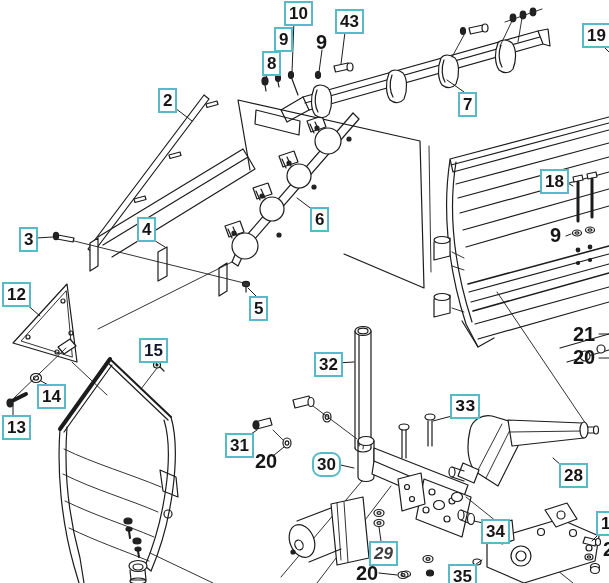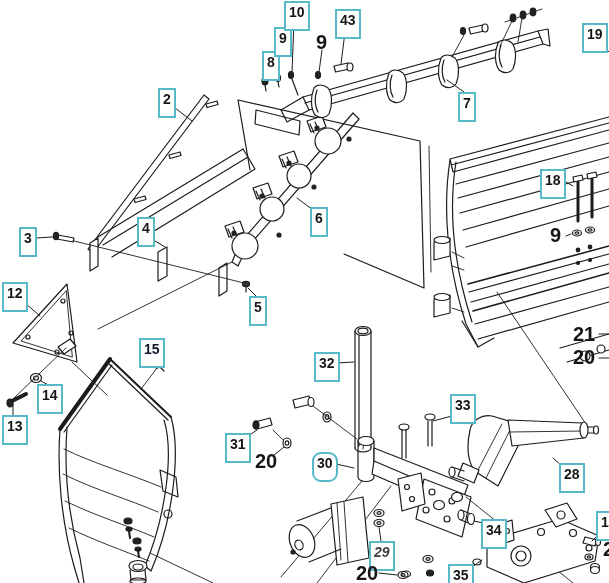--- a/index.html
+++ b/index.html
@@ -7,21 +7,21 @@
     position:relative;width:609px;height:583px;background:#fff;
     overflow:hidden;font-family:"Liberation Sans",sans-serif;
   }
   .stage svg{position:absolute;left:0;top:0;}
   .callout{
     position:absolute;font-weight:bold;color:#161616;line-height:1;
     white-space:nowrap;z-index:5;letter-spacing:0;
   }
   .callout.boxed{
     border:2px solid #58b9c9;background:#ffffff;
-    font-size:14px;padding:2px 3px 10px 3px;cursor:pointer;
+    font-size:17px;padding:2px 3px 2px 3px;cursor:pointer;
   }
   .callout.plain{font-size:20px;}
 </style>
 </head>
 <body>
 
 <div class="stage">
 
 <svg width="609" height="583" viewBox="0 0 609 583">
   <defs>
@@ -327,21 +327,21 @@
       <div class="callout boxed" style="left: 310px; top: 207px; border-color: rgb(88, 185, 201); color: rgb(22, 22, 22);">6</div>
       <div class="callout boxed" style="left: 249px; top: 296px; border-color: rgb(88, 185, 201); color: rgb(22, 22, 22);">5</div>
       <div class="callout boxed" style="left: 2px; top: 282px; border-color: rgb(88, 185, 201); color: rgb(22, 22, 22); text-align: right;">12</div>
       <div class="callout boxed" style="left: 139px; top: 338px; border-color: rgb(88, 185, 201); color: #0f172a;">15</div>
       <div class="callout boxed" style="left: 37px; top: 384px; border-color: rgb(88, 185, 201); color: rgb(22, 22, 22);">14</div>
       <div class="callout boxed" style="left: 2px; top: 415px; border-color: rgb(88, 185, 201); color: rgb(22, 22, 22); text-align: center;">13</div>
       <div class="callout boxed" style="left: 314px; top: 352px; border-color: rgb(88, 185, 201); color: rgb(22, 22, 22);">32</div>
       <div class="callout boxed" style="left: 225px; top: 433px; border-color: rgb(88, 185, 201); color: rgb(22, 22, 22);">31</div>
       <div class="callout plain" style="left: 255px; top: 451px; border-color: rgb(88, 185, 201); color: rgb(22, 22, 22);">20</div>
       <div class="callout boxed" style="left: 312px; top: 452px; border-color: rgb(88, 185, 201); color: rgb(22, 22, 22); border-radius: 9px;">30</div>
-      <div class="callout boxed" style="left: 450px; top: 394px; border-color: rgb(88, 185, 201); color: rgb(22, 22, 22);">33</div>
+      <div class="callout boxed" style="left: 450px; top: 394px; border-color: rgb(88, 185, 201); color: rgb(22, 22, 22); font-family: Liberation Mono, monospace;">33</div>
       <div class="callout boxed" style="left: 559px; top: 463px; border-color: rgb(88, 185, 201); color: rgb(22, 22, 22);">28</div>
       <div class="callout boxed" style="left: 481px; top: 519px; border-color: rgb(88, 185, 201); color: rgb(22, 22, 22);">34</div>
       <div class="callout boxed" style="left: 369px; top: 541px; border-color: rgb(88, 185, 201); color: #404040; font-style: italic;">29</div>
       <div class="callout plain" style="left: 356px; top: 563px; border-color: rgb(88, 185, 201); color: rgb(22, 22, 22);">20</div>
       <div class="callout boxed" style="left: 448px; top: 564px; border-color: rgb(88, 185, 201); color: rgb(22, 22, 22);">35</div>
       <div class="callout boxed" style="left: 596px; top: 511px; border-color: rgb(88, 185, 201); color: rgb(22, 22, 22);">1</div>
       <div class="callout plain" style="left: 603px; top: 539px; border-color: rgb(88, 185, 201); color: rgb(22, 22, 22);">2</div>
     </div>
 
 </div>

